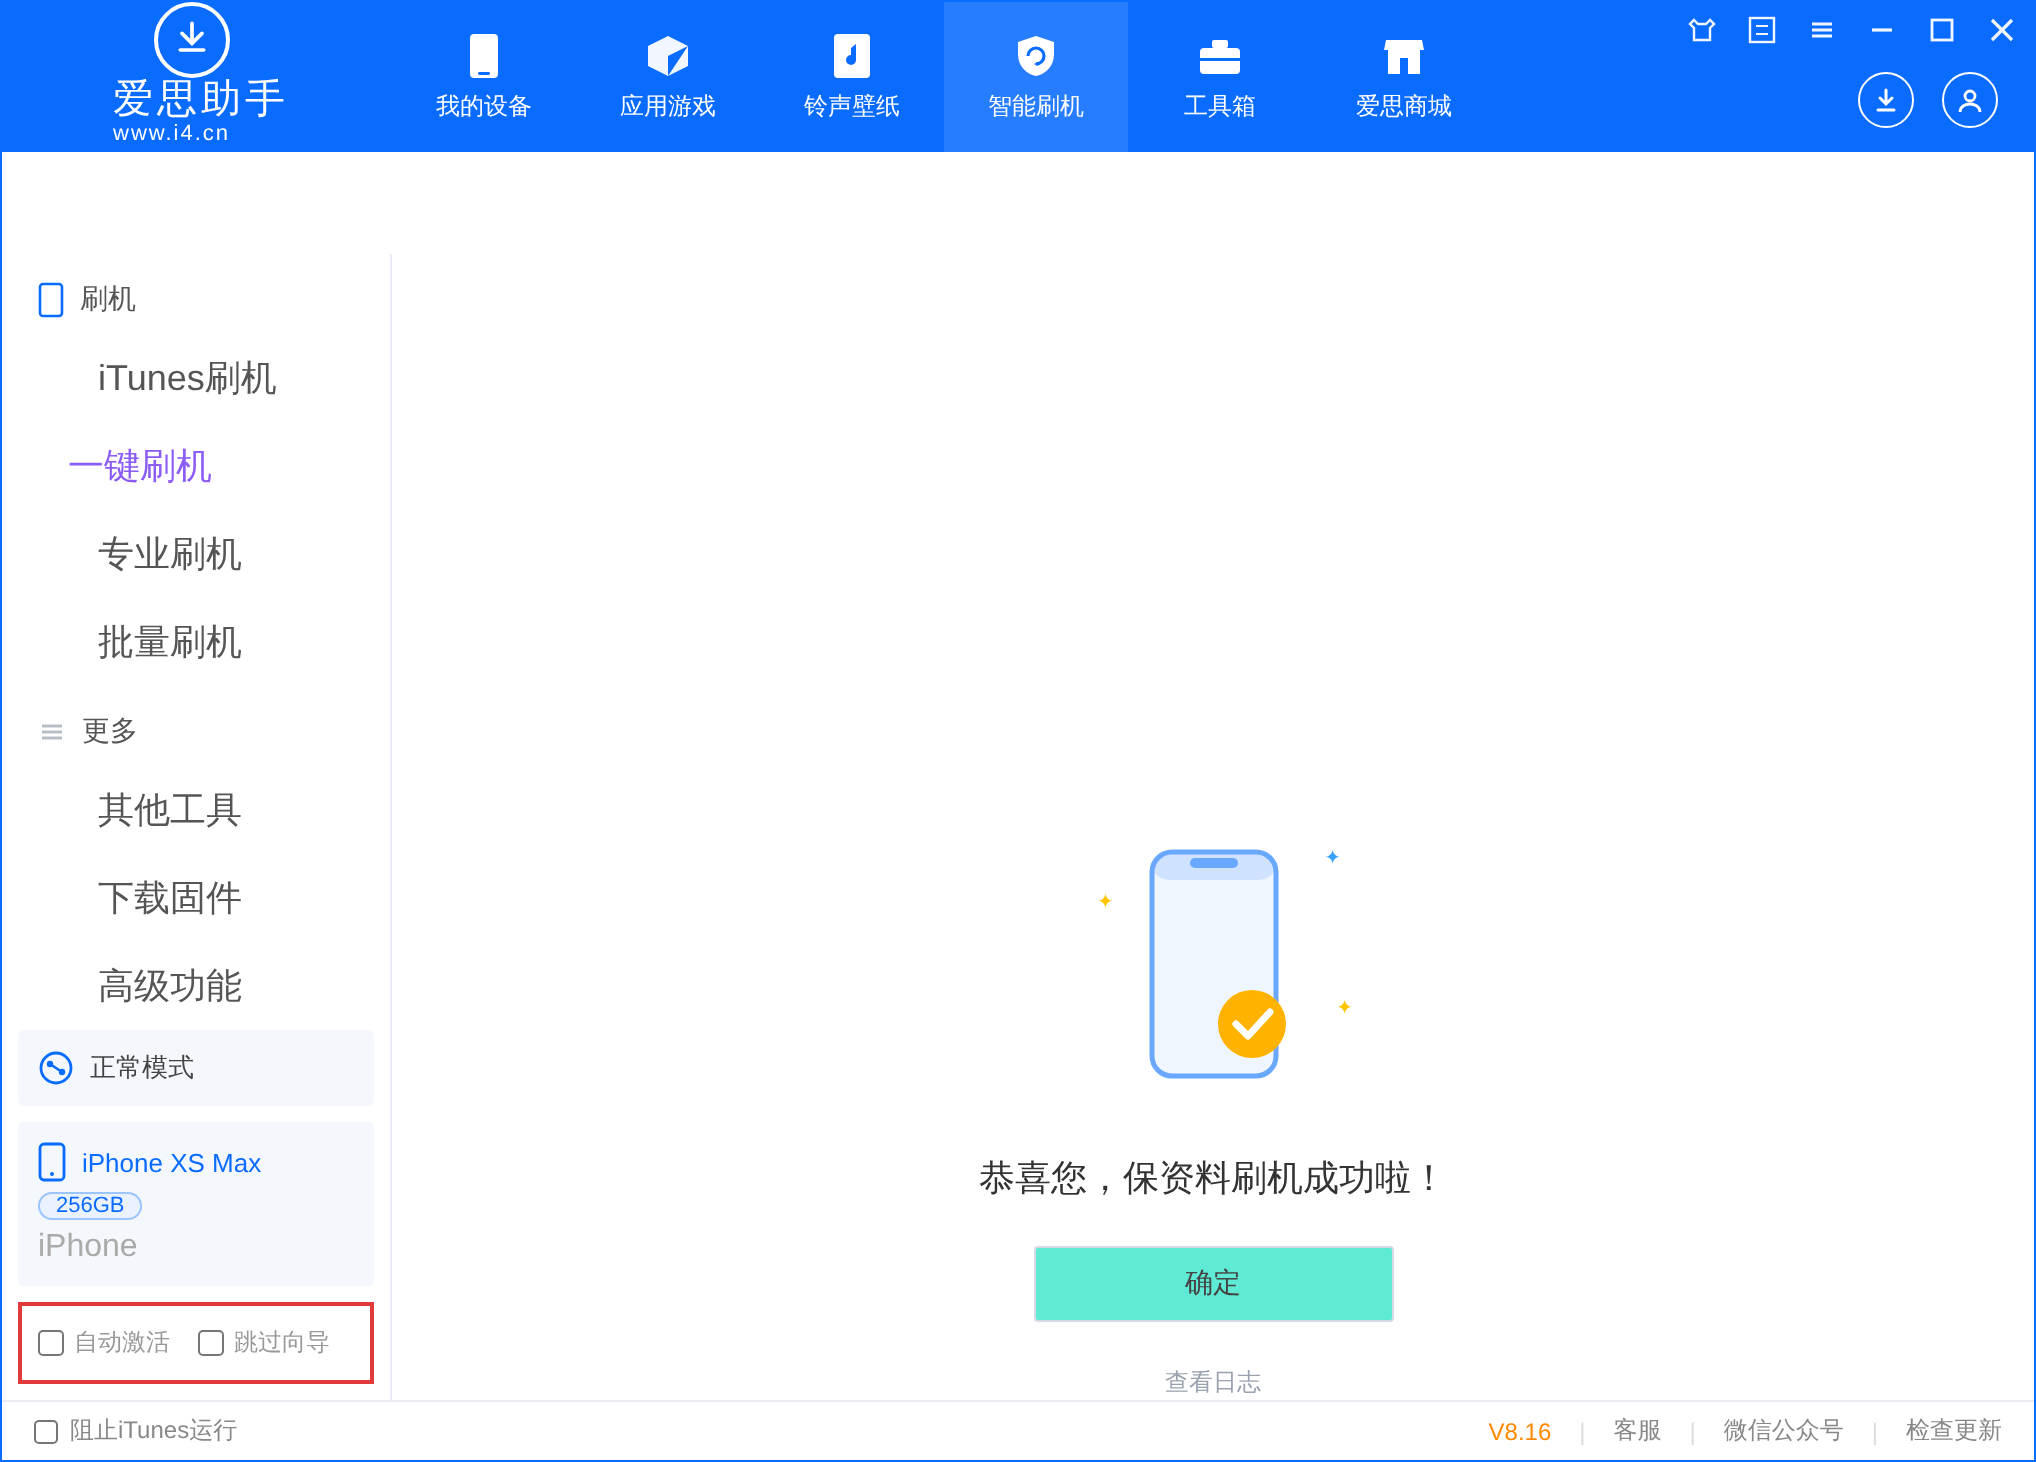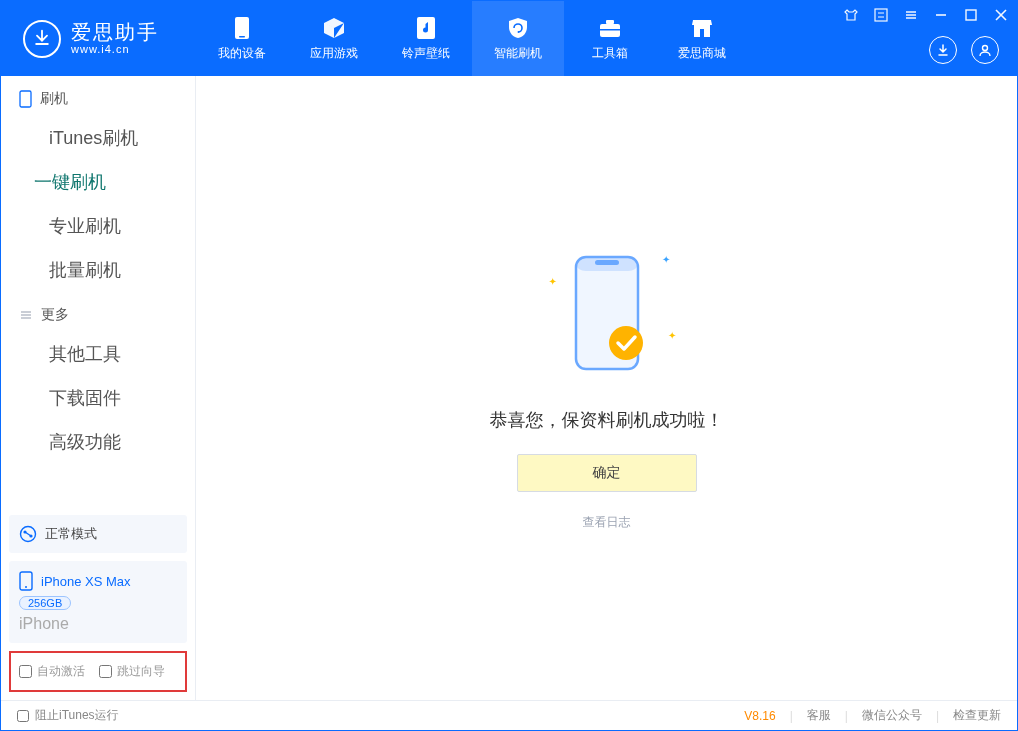--- a/index.html
+++ b/index.html
@@ -1,54 +1,54 @@
 <!DOCTYPE html>
 <html><head>
 <meta charset="utf-8">
 <style>
 * { margin: 0; padding: 0; box-sizing: border-box; font-family: "Microsoft YaHei", Arial, sans-serif; }
 body { background: #fff; width: 1018px; height: 731px; overflow: hidden; border: 1px solid #0a6cff; }
 
 .topbar { height: 75px; background: linear-gradient(180deg, #0a6cff 0%, #0a6cff 100%); display: flex; align-items: stretch; color: #fff; position: relative; }
-.logo-area { display: flex; align-items: center; padding: 0 18px 0 22px; min-width: 195px; }
+.logo-area { display: flex; align-items: center; padding: 0 18px 0 22px; min-width: 195px; flex-direction: column; }
 .logo-icon { width: 38px; height: 38px; border-radius: 50%; border: 2px solid #fff; display: flex; align-items: center; justify-content: center; margin-right: 10px; }
 .logo-text { display: flex; flex-direction: column; line-height: 1.1; }
 .logo-text .main { font-size: 20px; font-weight: 500; letter-spacing: 2px; }
 .logo-text .sub { font-size: 11px; letter-spacing: 1px; }
 .nav { display: flex; }
 .nav-item { width: 92px; display: flex; flex-direction: column; align-items: center; justify-content: center; gap: 4px; cursor: pointer; position: relative; }
 .nav-item.active { background: rgba(255,255,255,0.12); }
 .nav-item .ic { width: 26px; height: 26px; display: flex; align-items: center; justify-content: center; }
 .nav-item .lbl { font-size: 12px; color: #fff; }
 .win-controls { position: absolute; right: 8px; top: 6px; display: flex; gap: 14px; align-items: center; }
 .win-controls .wc { width: 16px; height: 16px; display: flex; align-items: center; justify-content: center; cursor: pointer; color: #fff; opacity: 0.95; }
 .top-right-icons { position: absolute; right: 18px; bottom: 12px; display: flex; gap: 14px; }
 .top-right-icons .rc { width: 28px; height: 28px; border: 1.5px solid #fff; border-radius: 50%; display: flex; align-items: center; justify-content: center; cursor: pointer; }
 
-.body-area { display: flex; height: calc(100% - 75px - 30px); }
+.body-area { display: flex; height: calc(100% - 75px - 30px); align-items: flex-end; }
 .sidebar { width: 195px; border-right: 1px solid #e9edf3; display: flex; flex-direction: column; }
 .side-group-title { display: flex; align-items: center; gap: 8px; padding: 14px 18px 8px; color: #555; font-size: 14px; font-weight: 500; }
 .side-item { padding: 10px 18px 10px 48px; font-size: 18px; color: #555; cursor: pointer; }
-.side-item.active { color: #0f766e; padding-left: 33px; }
+.side-item.active { color: #8b5cf6; padding-left: 33px; }
 .sidebar-spacer { flex: 1; }
 .device-box { margin: 0 8px 8px; padding: 10px 10px; background: #f4f7fc; border-radius: 3px; }
 .device-box.mode { display: flex; align-items: center; gap: 8px; color: #444; font-size: 13px; }
 .device-box .dname { color: #0a6cff; font-weight: 500; font-size: 13px; }
 .device-box .dcap { display: inline-block; color: #0a6cff; font-size: 11px; border: 1px solid #9cc4ff; border-radius: 9px; padding: 0 8px; margin-top: 5px; background: #eaf2ff; }
 .device-box .dtype { color: #aaa; font-size: 16px; margin-top: 4px; }
 .device-box .drow { display: flex; align-items: center; gap: 8px; }
 .opt-box { margin: 0 8px 8px; border: 2px solid #e03a3a; padding: 10px 8px; display: flex; gap: 14px; align-items: center; }
 .opt-box label { display: flex; align-items: center; gap: 5px; font-size: 12px; color: #999; cursor: pointer; }
 .opt-box input[type="checkbox"] { width: 13px; height: 13px; accent-color: #999; }
 
 .main { flex: 1; display: flex; flex-direction: column; align-items: center; justify-content: center; gap: 22px; }
 .phone-illust { width: 120px; height: 140px; position: relative; display: flex; align-items: center; justify-content: center; }
 .phone-illust .sparkle { position: absolute; color: #ffc400; font-size: 10px; }
 .success-msg { font-size: 18px; color: #333; }
-.ok-btn { width: 180px; height: 38px; border: 1px solid #d6dbe3; background: #fef9c3; color: #444; font-size: 14px; cursor: pointer; border-radius: 2px; }
+.ok-btn { width: 180px; height: 38px; border: 1px solid #d6dbe3; background: #5eead4; color: #444; font-size: 14px; cursor: pointer; border-radius: 2px; }
 .view-log { color: #9aa2b1; font-size: 12px; cursor: pointer; }
 
 .statusbar { height: 30px; border-top: 1px solid #e9edf3; display: flex; align-items: center; padding: 0 16px; font-size: 12px; color: #888; }
 .statusbar .left { display: flex; align-items: center; gap: 6px; cursor: pointer; }
 .statusbar .right { margin-left: auto; display: flex; align-items: center; gap: 14px; }
 .statusbar .version { color: #ff8a00; }
 .statusbar .sep { color: #ddd; }
 .statusbar .lnk { cursor: pointer; }
 .statusbar input[type="checkbox"] { width: 12px; height: 12px; }
 

